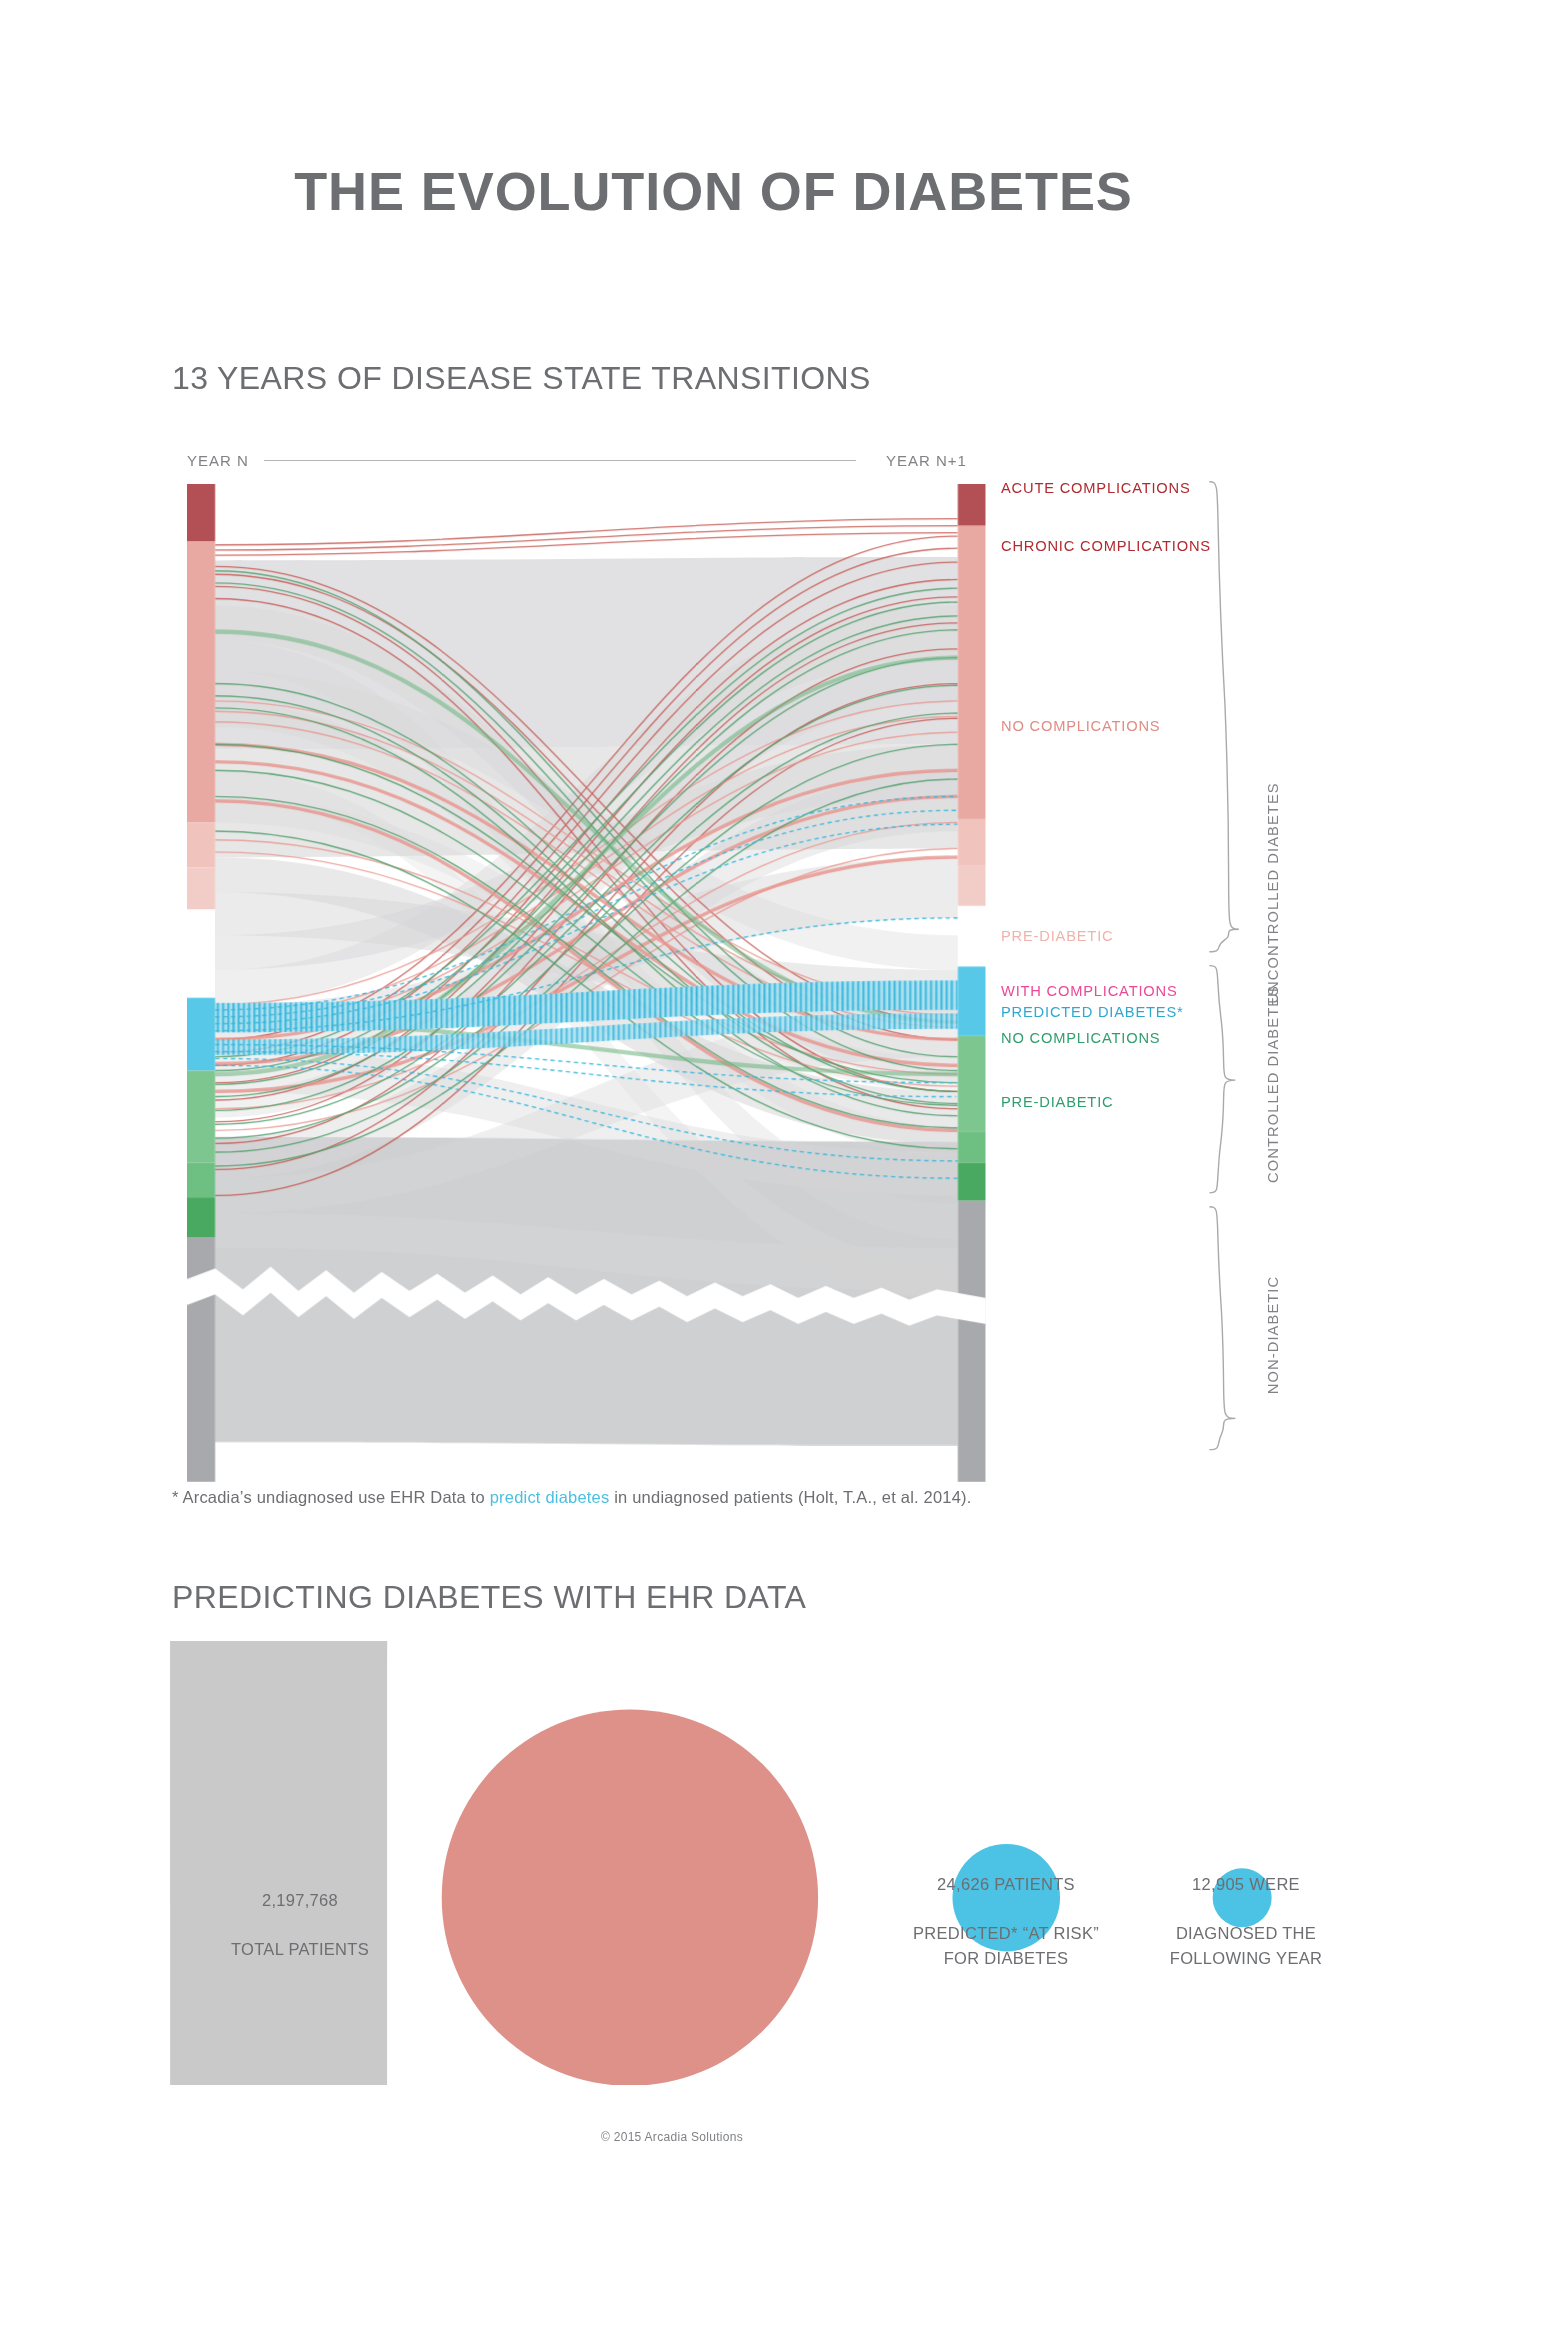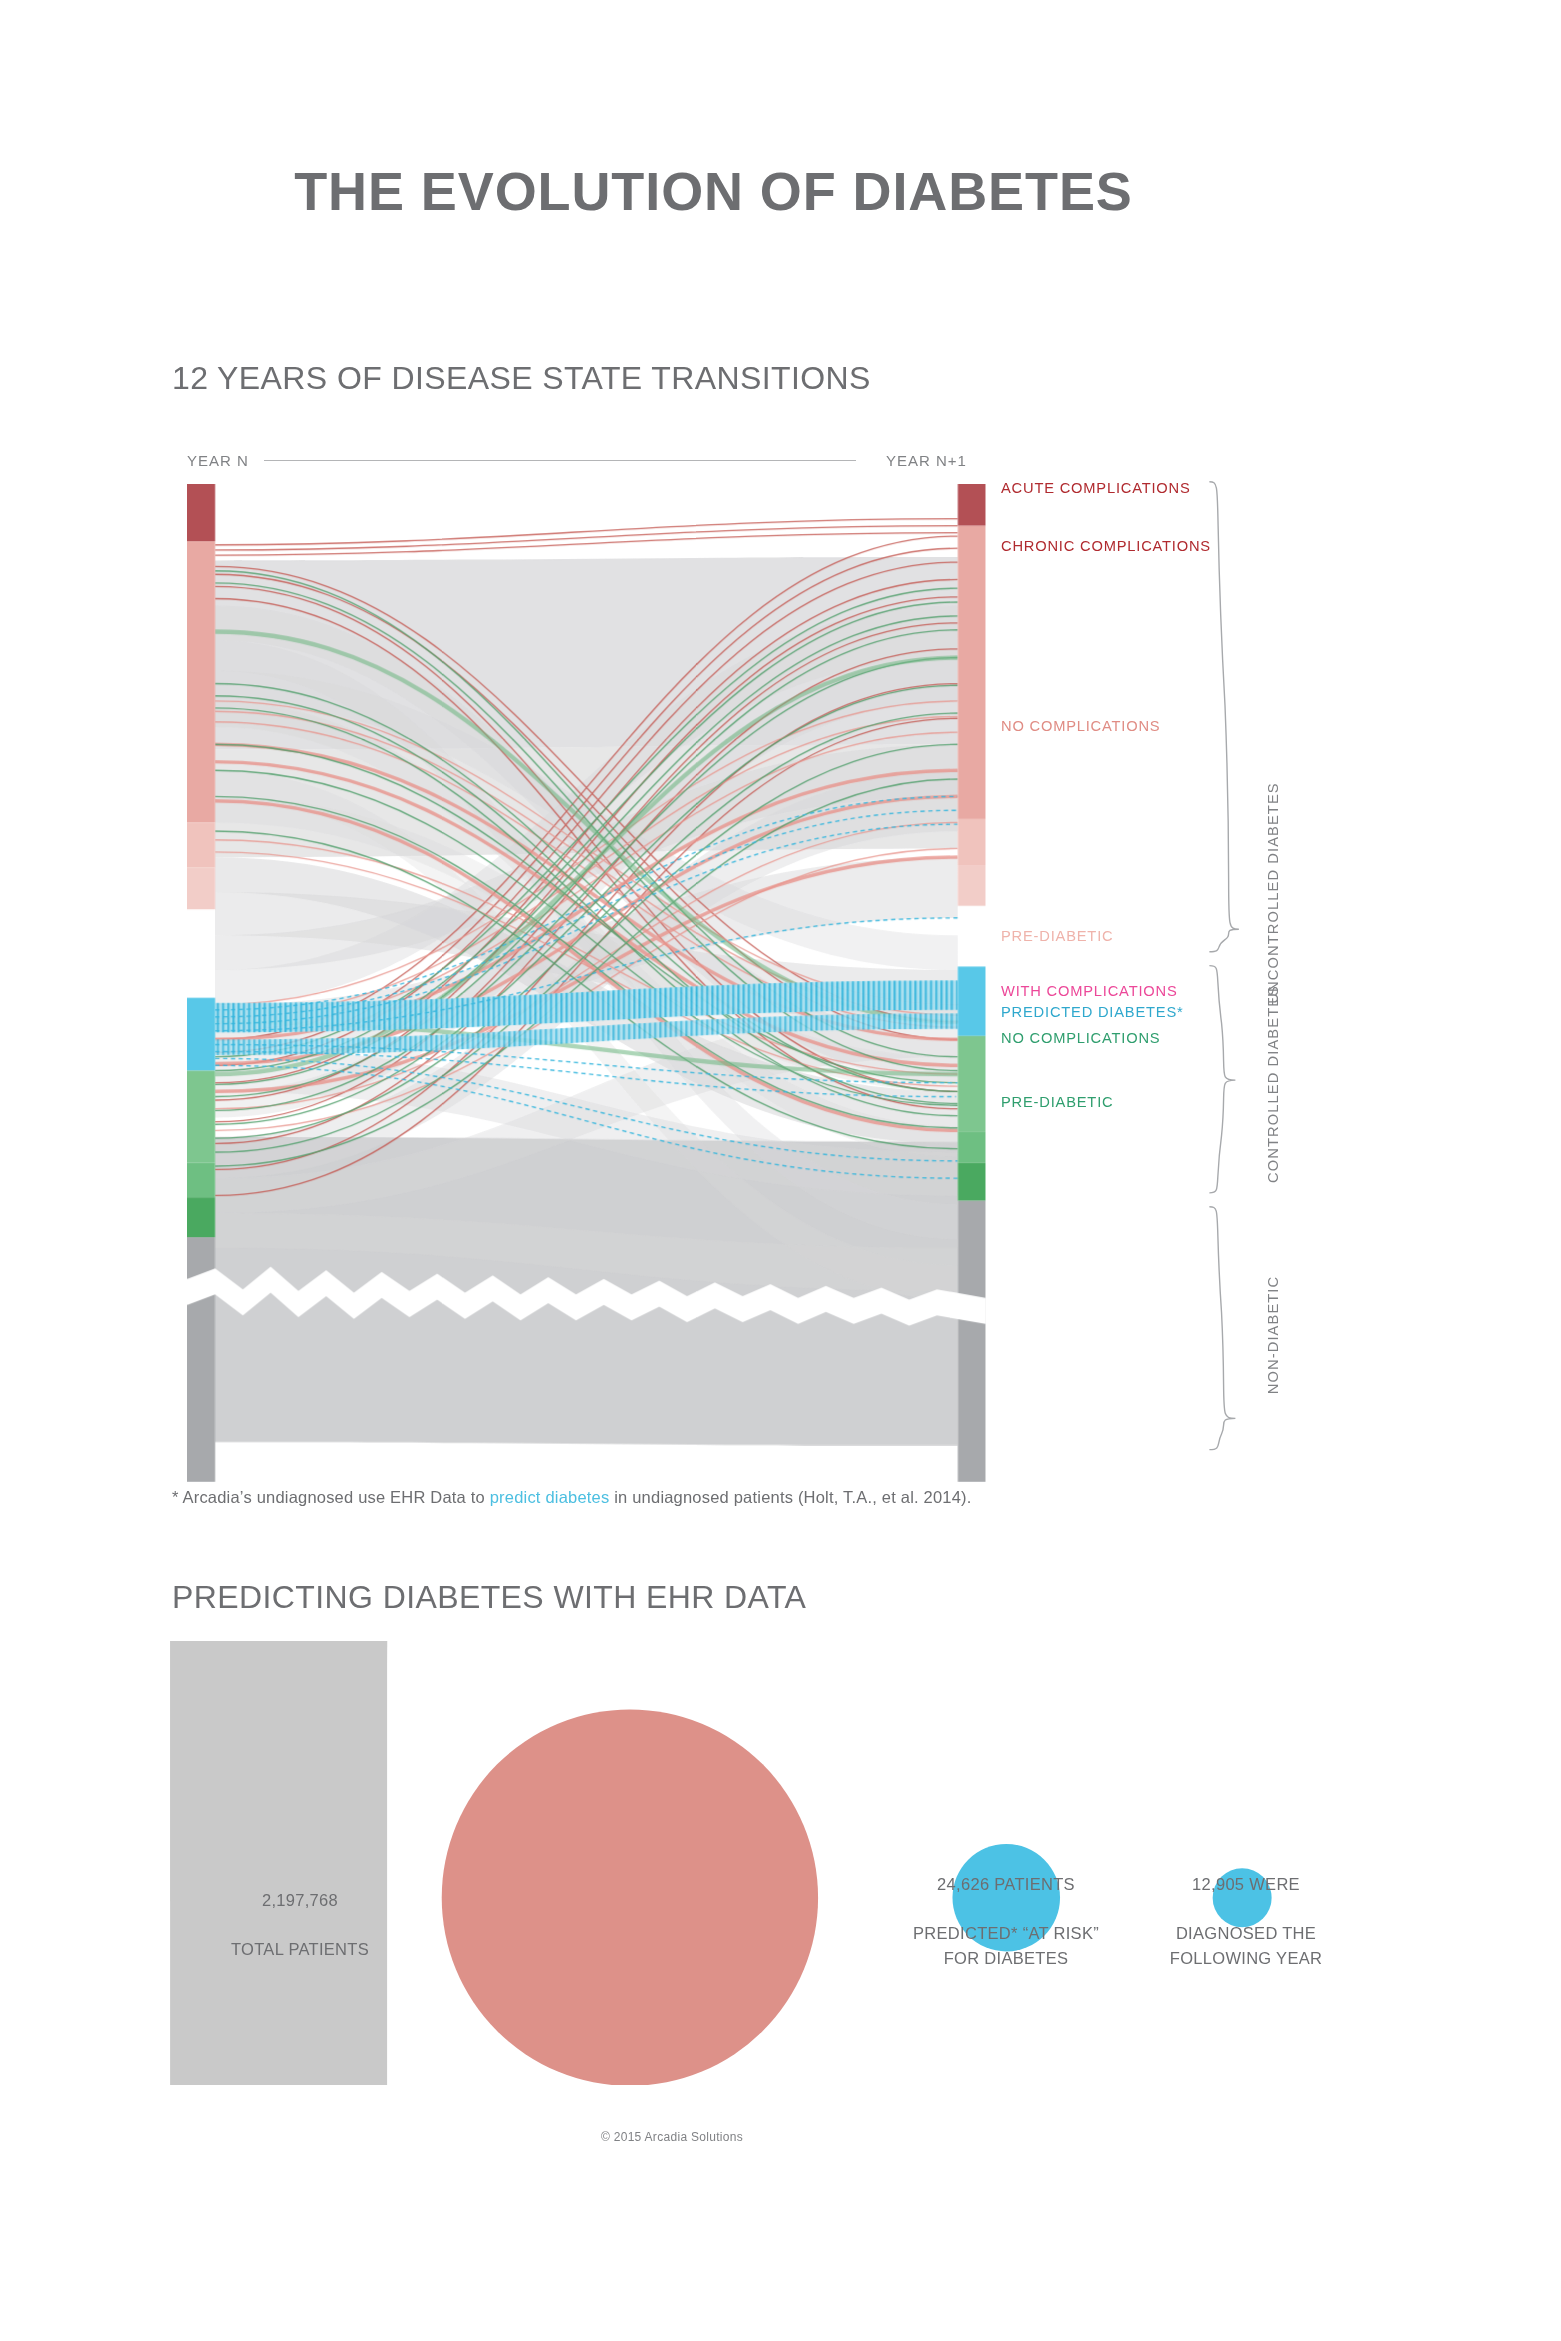--- a/index.html
+++ b/index.html
@@ -114,21 +114,21 @@
     letter-spacing: 0.3px;
   }
 </style>
 </head>
 <body>
 
 <div class="page">
 
   <div class="main-title">THE EVOLUTION OF DIABETES</div>
 
-  <div class="section-heading" id="sankey-heading">12 YEARS OF DISEASE STATE TRANSITIONS</div>
+  <div class="section-heading" id="sankey-heading">13 YEARS OF DISEASE STATE TRANSITIONS</div>
 
   <div class="sankey-wrap">
 
     <div class="axis-label" id="year-n-label">YEAR N</div>
     <div class="axis-rule"></div>
     <div class="axis-label" id="year-n1-label">YEAR N+1</div>
 
     <svg class="sankey-svg" width="1232" height="998" viewBox="0 0 1420 1150">
       <defs>
         <clipPath id="flowclip">

